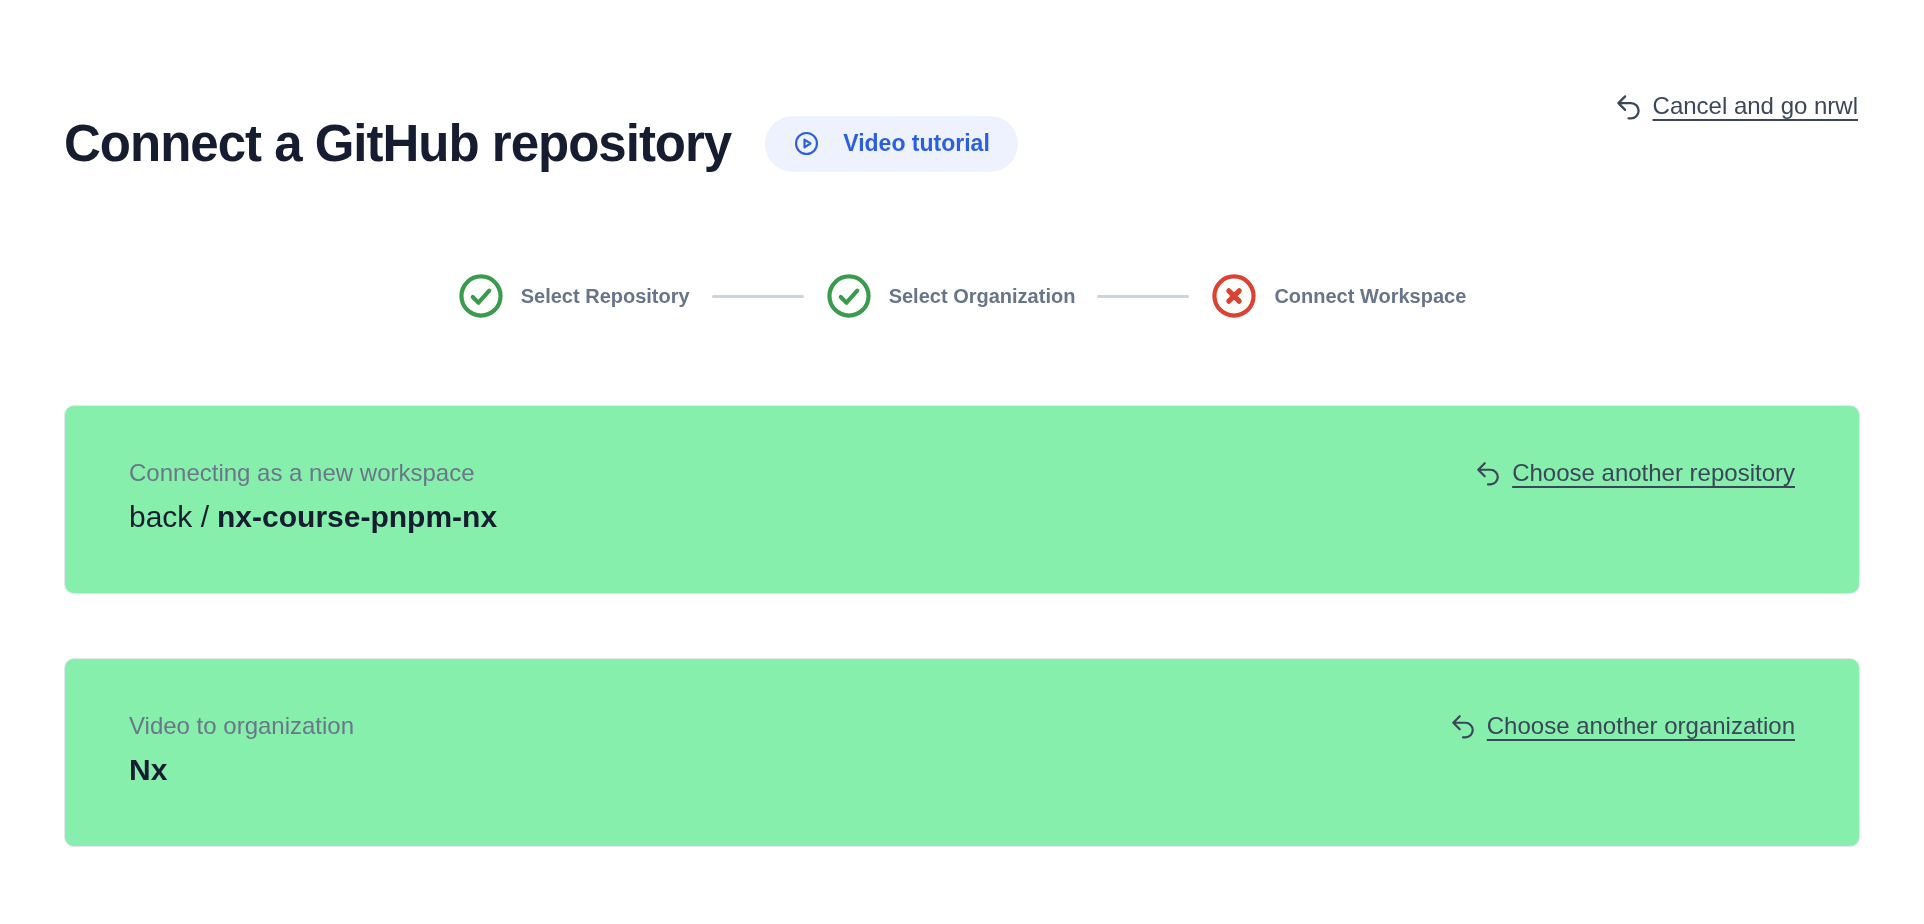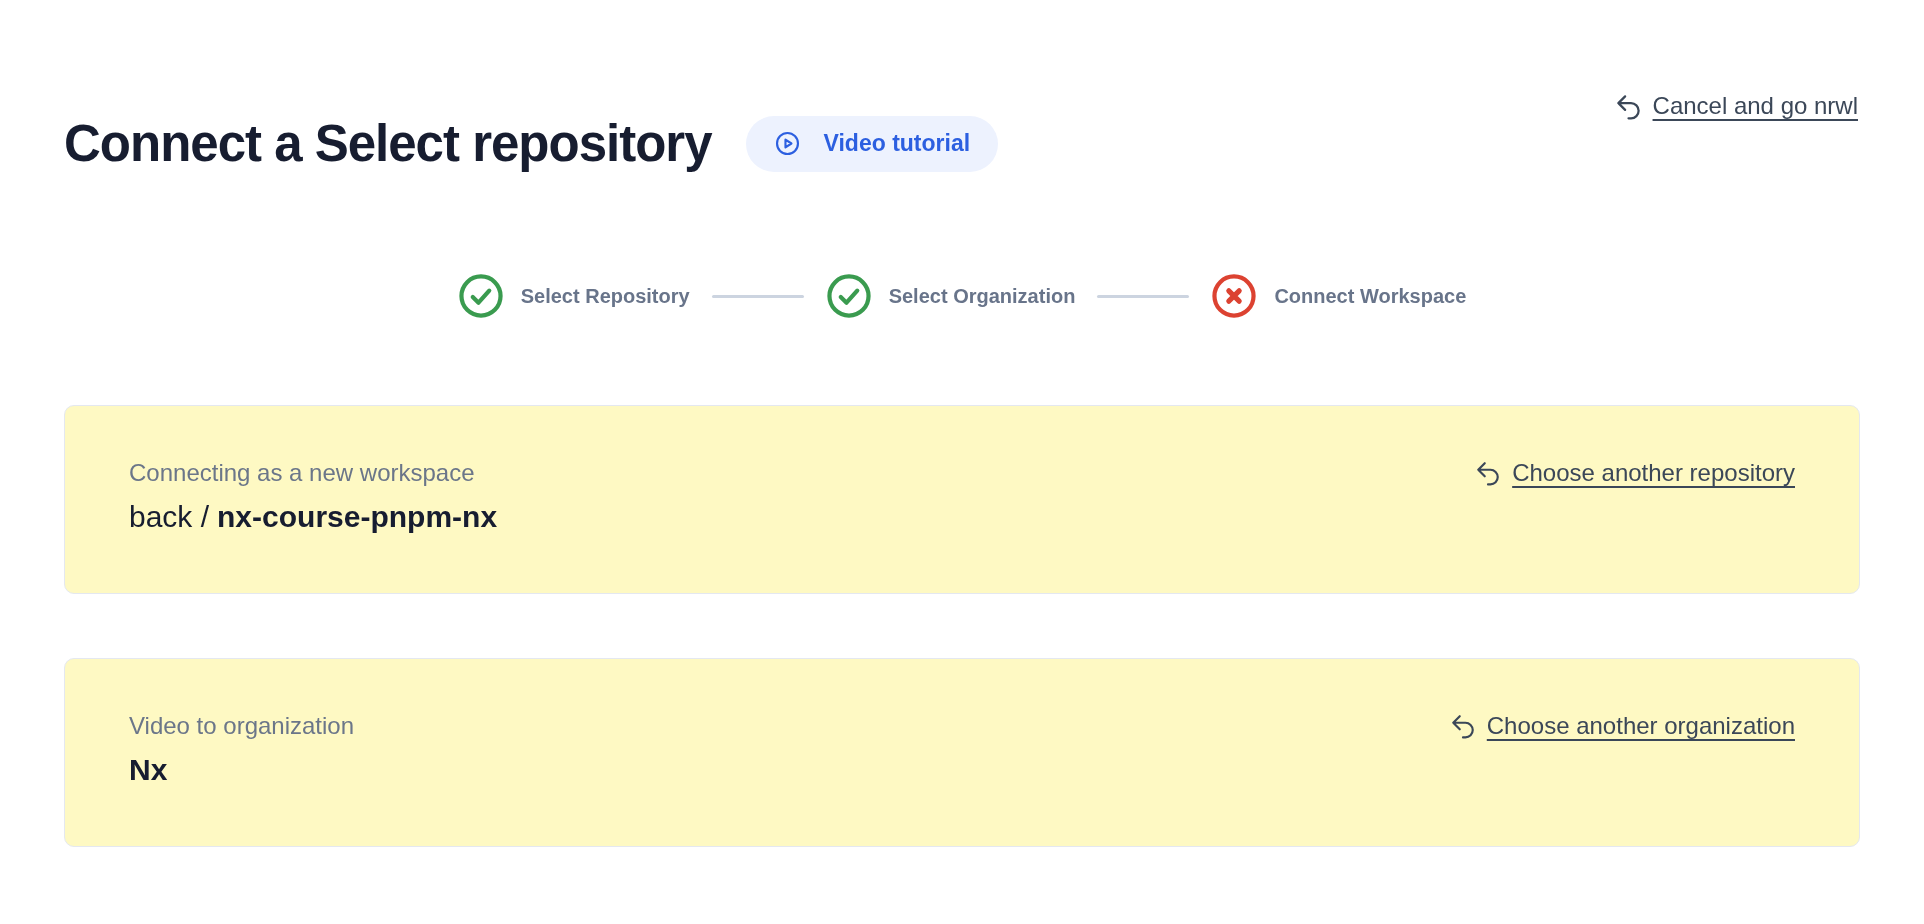--- a/index.html
+++ b/index.html
@@ -79,21 +79,21 @@
   }
   .connector {
     width: 92px; height: 3px; border-radius: 2px;
     background: var(--connector);
     margin: 0 22px;
   }
 
   .card {
     border: 1px solid var(--card-border);
     border-radius: 10px;
-    background: #fef9c3;
+    background: #86efac;
     padding: 52px 64px 56px 64px;
     display: flex; justify-content: space-between; align-items: flex-start;
   }
   .card--repository { margin-top: 86px; }
   .card--organization { margin-top: 64px; }
   .card-label { font-size: 24px; line-height: 30px; color: var(--label-text); }
   .card-value {
     margin-top: 9px;
     font-size: 30px; line-height: 40px;
     font-weight: 700; color: var(--heading-text);
@@ -103,21 +103,21 @@
   .card-link { margin-top: 1px; }
 </style>
 </head>
 <body>
 
 <div class="page">
 
   <div>
 
     <div class="title-row">
-      <h1 class="page-title">Connect a Select repository</h1>
+      <h1 class="page-title">Connect a GitHub repository</h1>
 
       <button class="video-pill">
         <span>
           <svg width="27" height="27" viewBox="0 0 24 24" fill="none" stroke="currentColor">
             <circle cx="12" cy="12" r="9.3" stroke-width="1.9"></circle>
             <path d="M10.2 8.6l5.3 3.4-5.3 3.4z" stroke-width="1.9" stroke-linejoin="round"></path>
           </svg>
         </span>
         <span>Video tutorial</span>
       </button>

